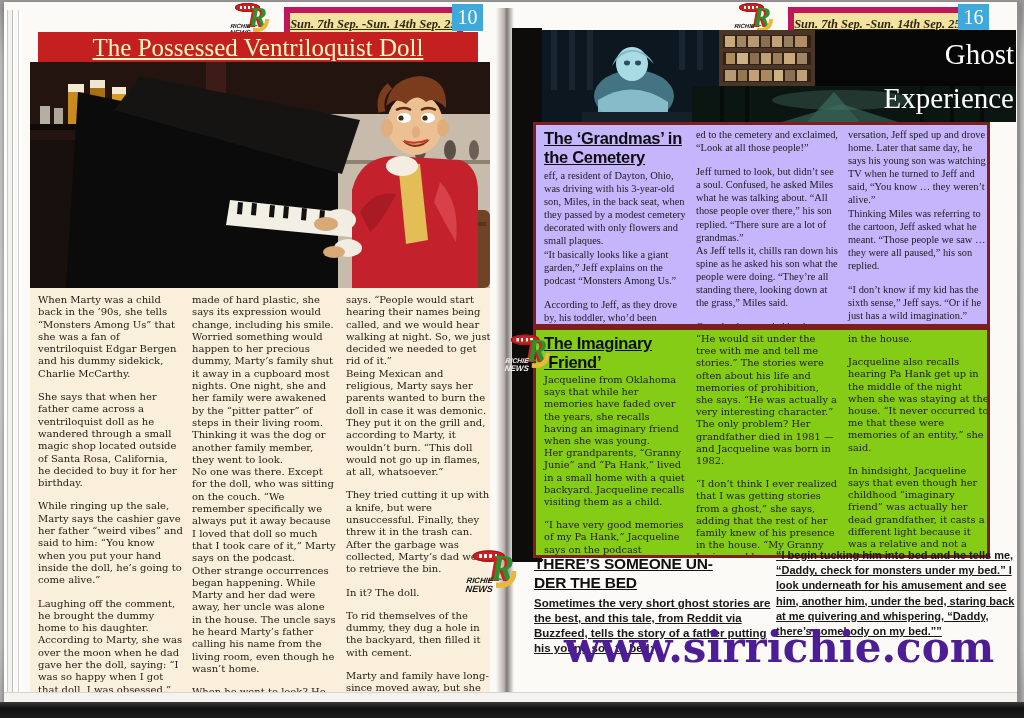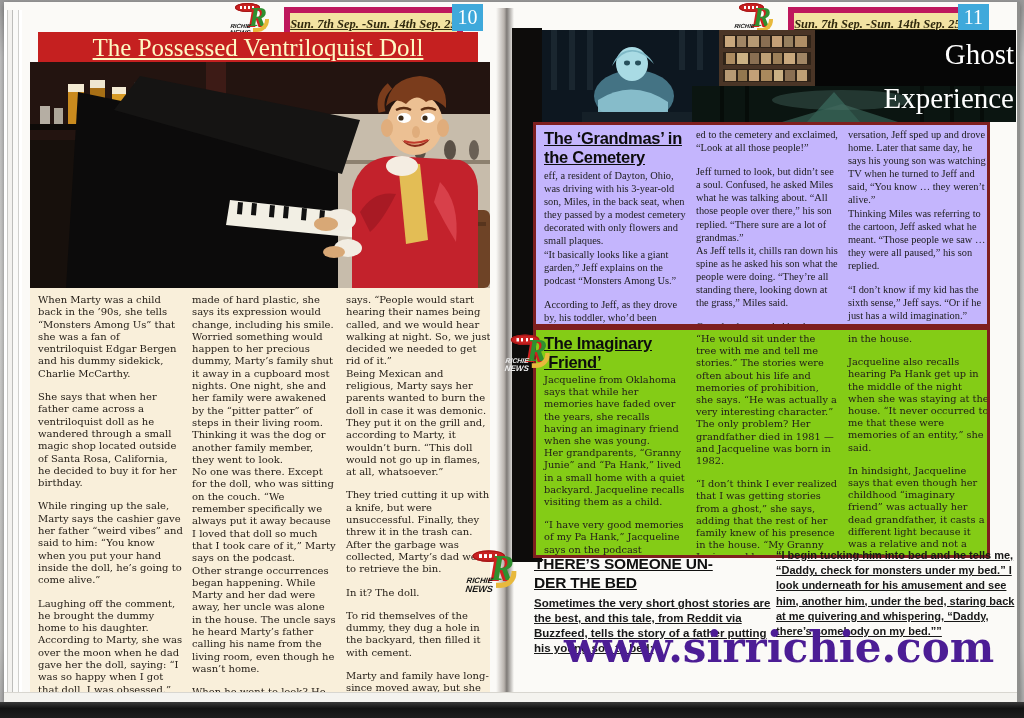--- a/index.html
+++ b/index.html
@@ -201,21 +201,21 @@
 
   <div class="logo" style="left:730px;top:0px;">
     <div class="logo-oval"></div>
     <span class="logo-r">R</span>
     <div class="logo-swoosh"></div>
     <div class="logo-text"><span>RICHIE</span><br><span class="nm">NEWS</span></div>
   </div>
   <div class="datebox" style="left:784px;top:5px;">
     <span>Sun. 7th Sep. -Sun. 14th Sep. 25</span>
   </div>
-  <div class="pagenum" style="left:954px;top:2px;">11</div>
+  <div class="pagenum" style="left:954px;top:2px;">16</div>
 
   <svg class="banner" viewBox="0 0 474 92" preserveAspectRatio="none">
     <rect width="474" height="92" fill="#060606"></rect>
     <rect x="0" y="0" width="177" height="92" fill="#0d1720"></rect>
     <g opacity=".5" stroke="#27363f" stroke-width="6">
       <line x1="12" y1="0" x2="12" y2="60"></line>
         <line x1="30" y1="0" x2="30" y2="60"></line>
       <line x1="48" y1="0" x2="48" y2="60"></line>
         <line x1="140" y1="0" x2="140" y2="40"></line>
       <line x1="158" y1="0" x2="158" y2="40"></line>

